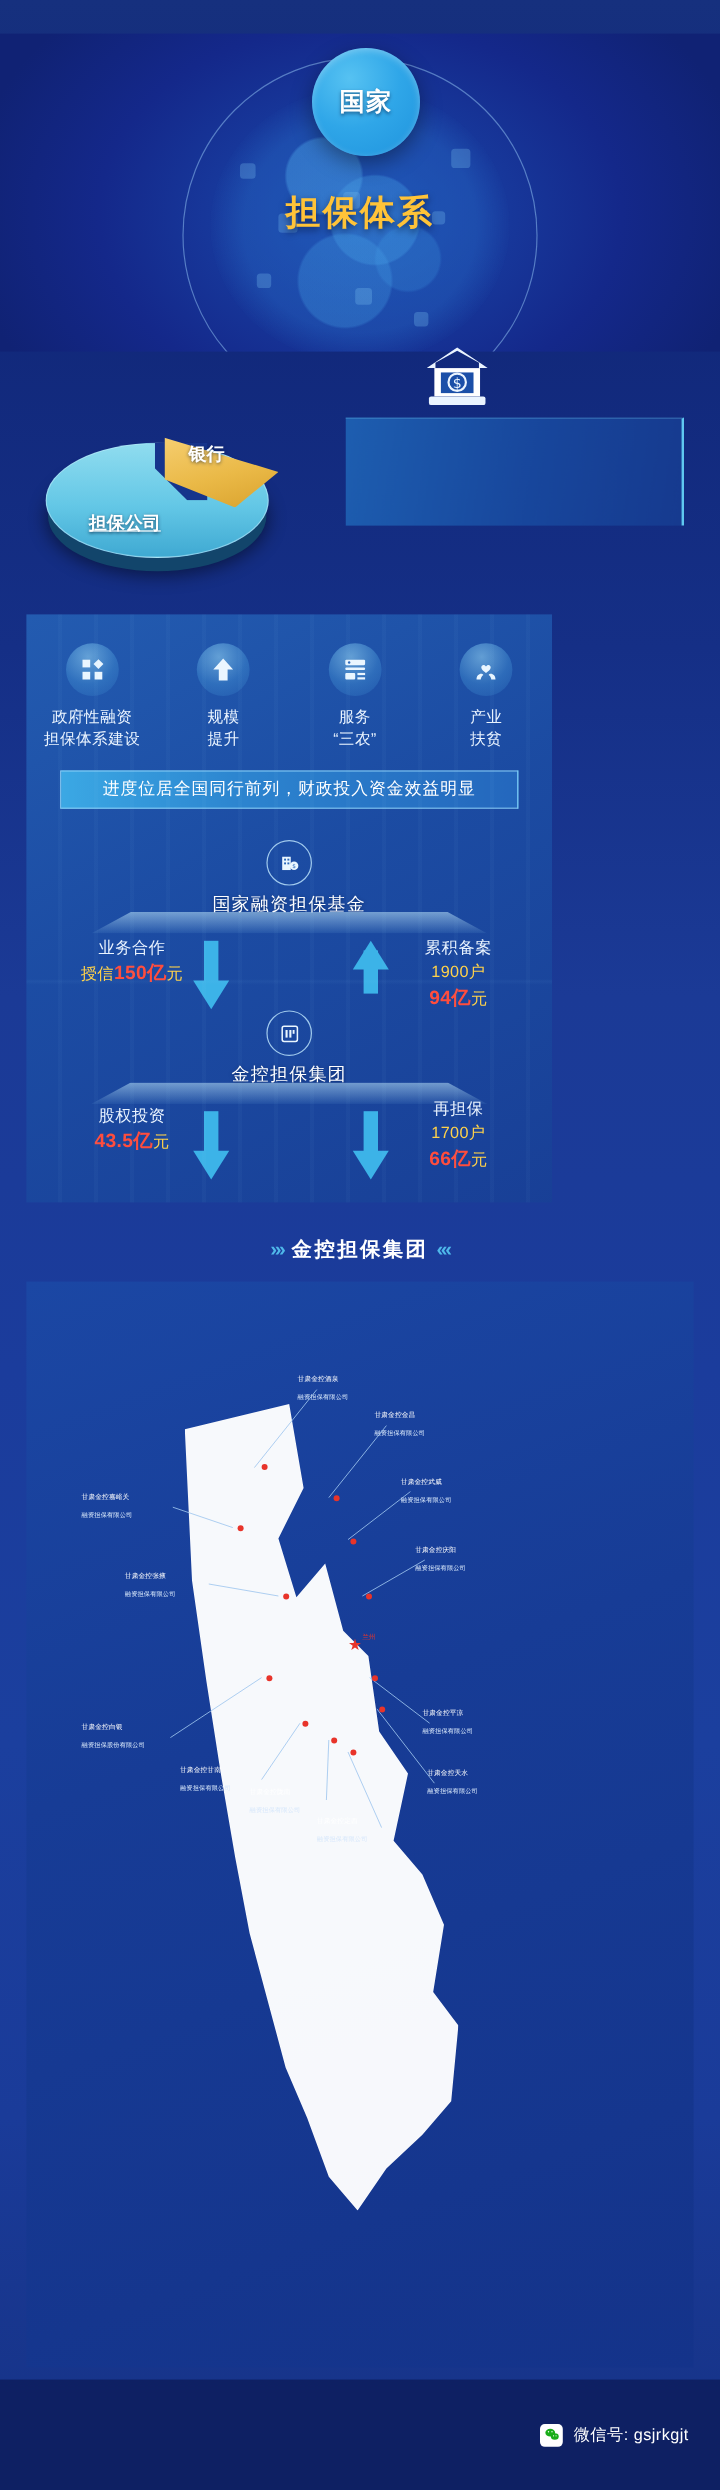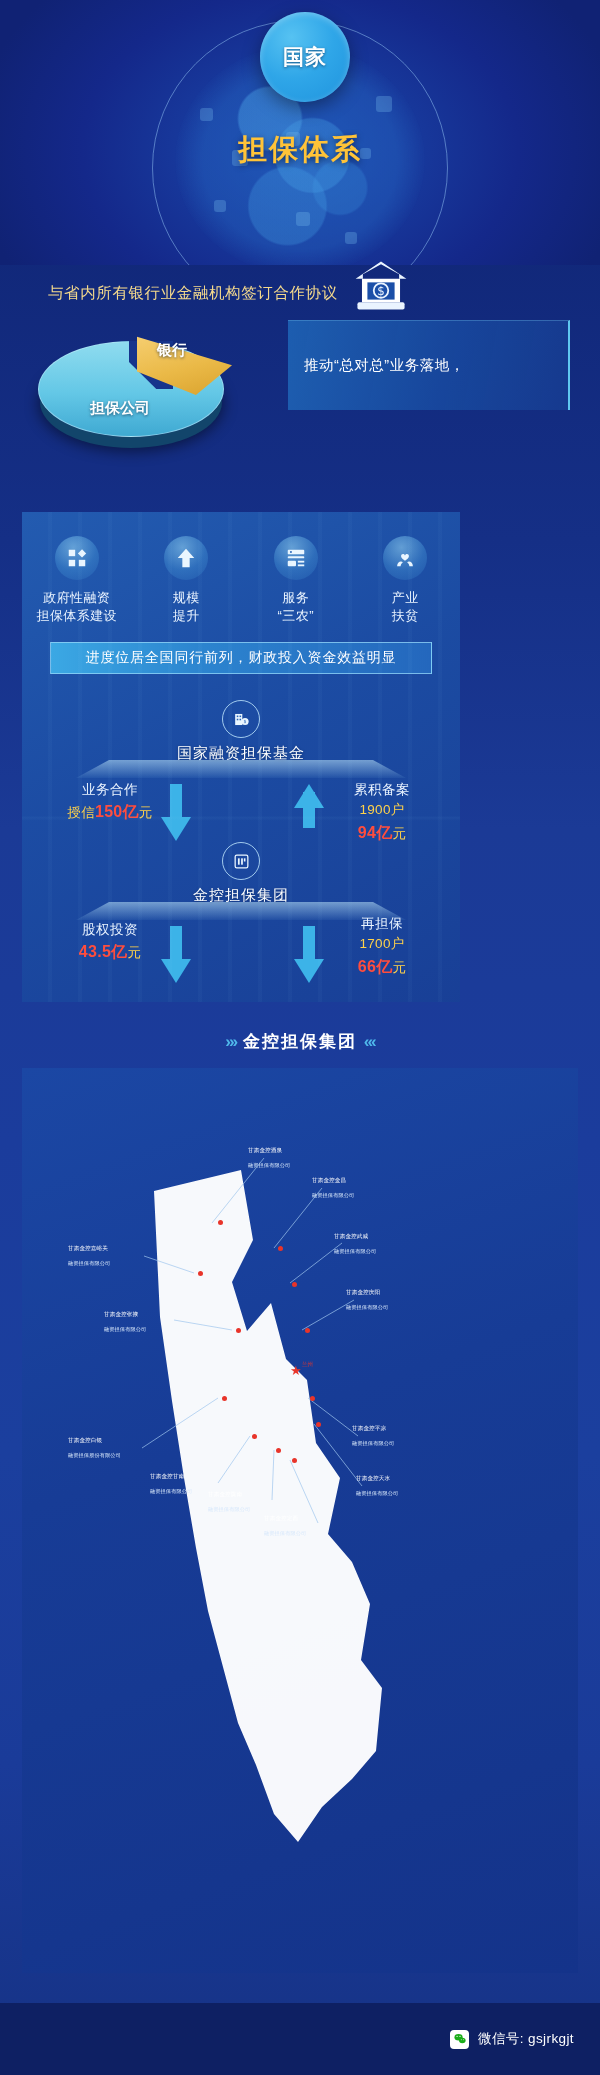--- a/index.html
+++ b/index.html
@@ -6,21 +6,21 @@
   html,body{ background:#0b1a4a; }
   body{
     width:600px; height:2075px; position:relative; overflow:hidden;
     font-family:"Liberation Sans","DejaVu Sans",sans-serif;
     background:linear-gradient(180deg,#16307e 0%,#11287a 12%,#152f86 26%,#1b3a96 40%,#1b3c9c 55%,#1b3f9e 70%,#1a3b99 85%,#163285 100%);
     color:#fff;
   }
 
   
   .hero{ position:relative; height:265px; width:600px; overflow:hidden;
-    background:radial-gradient(ellipse 330px 240px at 300px 150px,#1d4bb0 0%,#17379a 38%,#14288a 66%,#102274 100%); }
+    background:radial-gradient(ellipse 330px 240px at 300px 150px,#1d4bb0 0%,#17379a 38%,#14288a 66%,#102274 100%);margin-top:28px; }
   .globe{
     position:absolute; left:175px; top:45px; width:250px; height:230px; border-radius:50%;
     background:
       radial-gradient(circle at 38% 32%, rgba(80,170,235,.40) 0 14%, transparent 15%),
       radial-gradient(circle at 55% 48%, rgba(70,160,230,.34) 0 20%, transparent 21%),
       radial-gradient(circle at 45% 70%, rgba(70,160,230,.30) 0 18%, transparent 19%),
       radial-gradient(circle at 66% 62%, rgba(60,150,225,.26) 0 12%, transparent 13%),
       radial-gradient(ellipse at 50% 50%, rgba(40,110,200,.35) 0 55%, transparent 72%);
     filter:blur(.4px);
   }
@@ -65,21 +65,21 @@
   }
   .pie-slice{
     position:absolute; left:103px; top:6px; width:95px; height:62px;
     background:linear-gradient(165deg,#f6cf72 0%,#eab947 55%,#d9a22d 100%);
     clip-path:polygon(0 6%, 100% 52%, 62% 100%, 0 62%);
     box-shadow:0 9px 0 -1px #8d6414;
     border-top:1px solid rgba(255,240,190,.6);
   }
   .pie-lbl{ position:absolute; color:#fff; font-size:15px; font-weight:bold; text-shadow:0 1px 3px rgba(0,20,50,.6); }
   .lbl-bank{ left:123px; top:14px; }
-  .lbl-guar{ left:56px;  top:72px; }
+  .lbl-guar{ left:40px;  top:72px;text-decoration:underline; }
 
   .callout{
     position:absolute; left:288px; top:55px; width:282px; height:90px;
     background:linear-gradient(100deg,rgba(30,98,180,.92) 0%,rgba(24,74,160,.88) 55%,rgba(22,60,145,.85) 100%);
     border-right:2px solid #5fc8f0; border-top:1px solid rgba(110,190,235,.35);
     display:flex; flex-direction:column; justify-content:center; padding-left:16px; gap:9px;
   }
   .callout div{ font-size:14.5px; color:#fff; letter-spacing:.5px; }
 
   
@@ -156,21 +156,21 @@
     box-shadow:0 6px 22px rgba(0,0,0,.35);
   }
   .maplines{ position:absolute; inset:0; }
   .star{ position:absolute; color:#e8342a; font-size:13px; }
   .dot{ position:absolute; width:5px;height:5px; border-radius:50%; background:#e8342a; }
   .mlabel{ position:absolute; font-size:5.2px; line-height:1.45; color:#d8e8fb; letter-spacing:.1px; }
   .mlabel .h{ color:#ffffff; font-size:5.6px; display:block; }
   .mapcity{ position:absolute; font-size:5.4px; color:#2b3c6b; }
 
   
-  .footer{ position:absolute; left:0; bottom:0; width:600px; height:72px;
+  .footer{ position:absolute; left:0; bottom:0; width:600px; height:92px;
     background:#0e2063; display:flex; align-items:center; justify-content:flex-end; padding-right:26px; gap:9px; }
   .wx{ width:19px;height:19px; border-radius:4px; background:#fff; display:flex;align-items:center;justify-content:center; }
   .footer .ftxt{ font-size:13.5px; color:#fff; letter-spacing:.4px; }
 </style>
 </head>
 <body>
 
 <div class="hero">
   <div class="globe"></div>
   <div class="pix" style="left:200px;top:108px;width:13px;height:13px;"></div>
@@ -184,41 +184,39 @@
   <div class="ring"></div>
 
   <div class="node node-guojia">
       <span>国家</span>
     </div>
 
   <div class="hero-title">担保体系</div>
 </div>
 
 <div class="agree">
-  <div class="agree-text">与省内所有银行业金融机构签订合作协议</div>
 
   <svg class="bank-icon" viewBox="0 0 64 64">
     <polygon points="32,5 60,24 52,24 52,19 32,8 12,19 12,24 4,24" fill="#eaf4ff"></polygon>
     <rect x="11" y="24" width="42" height="26" fill="#ffffff"></rect>
     <rect x="6" y="50" width="52" height="8" rx="2" fill="#eaf4ff"></rect>
     <rect x="17" y="28" width="30" height="19" fill="#1b4fa8"></rect>
     <circle cx="32" cy="37" r="8" fill="none" stroke="#eaf4ff" stroke-width="2"></circle>
     <text x="32" y="42" font-size="13" fill="#eaf4ff" text-anchor="middle" font-family="DejaVu Sans">$</text>
   </svg>
 
   <div class="pie-wrap">
     <div class="pie-base"></div>
     <div class="pie-notch"></div>
     <div class="pie-slice"></div>
     <div class="pie-lbl lbl-bank">银行</div>
     <div class="pie-lbl lbl-guar">担保公司</div>
   </div>
 
   <div class="callout">
-    <div>推动“总对总”业务落地，</div>
   </div>
 </div>
 
 <div class="panel">
 
   <div class="icon-row">
     <div class="icon-col">
       <div class="icon-circ">
         <svg viewBox="0 0 24 24" width="22" height="22">
           <rect x="3" y="3" width="7" height="7" fill="#eaf6ff"></rect>

